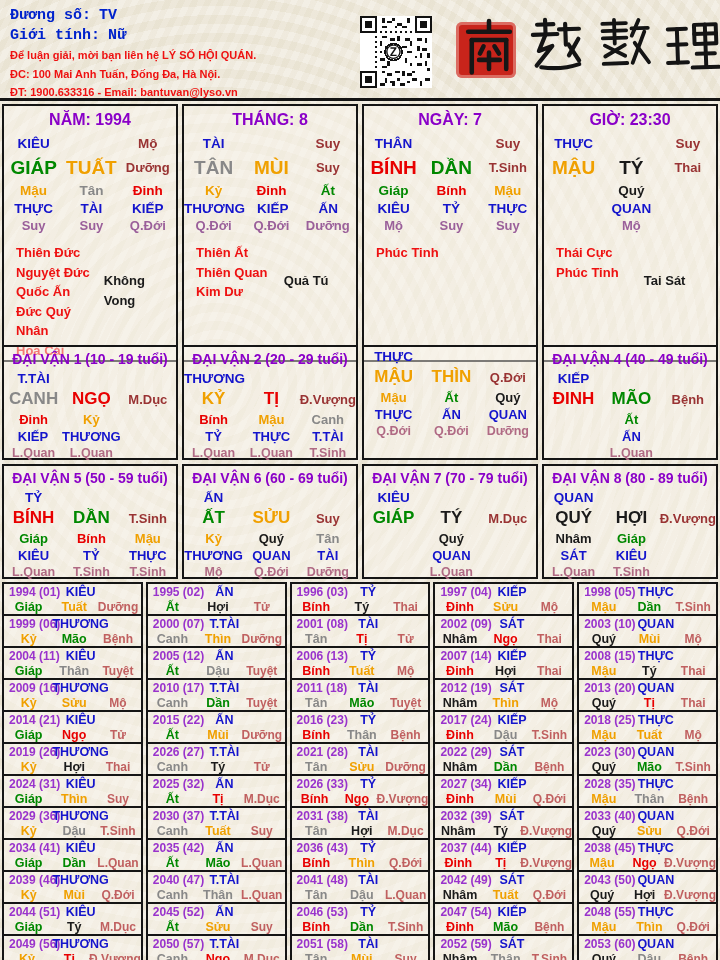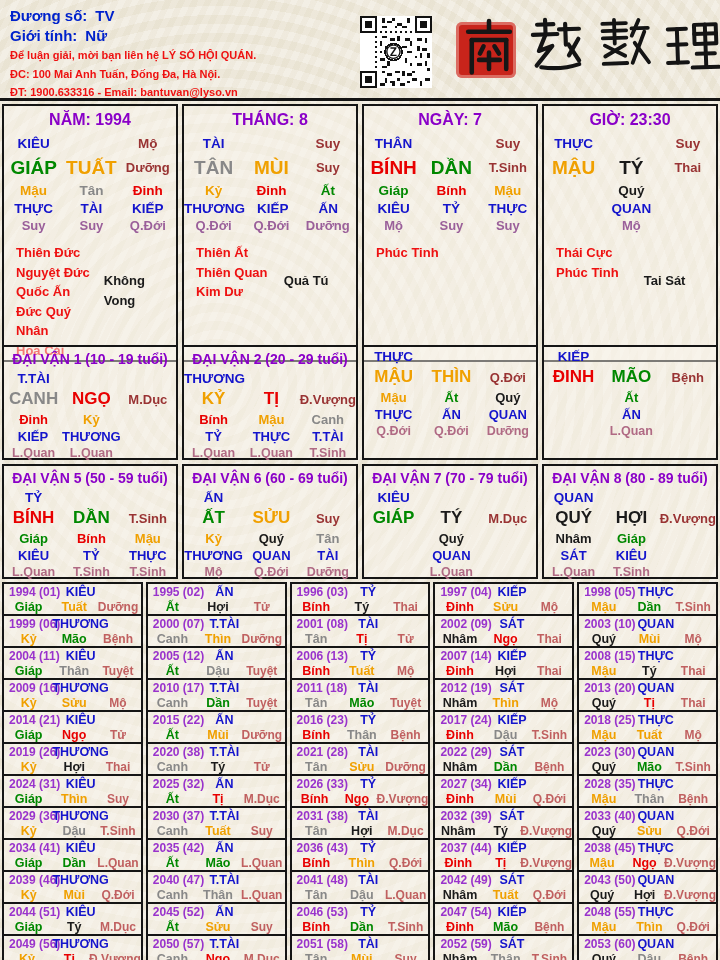--- a/index.html
+++ b/index.html
@@ -18,21 +18,21 @@
     background:
       repeating-radial-gradient(circle at 30% 40%, rgba(210,200,170,.14) 0 9px, rgba(255,255,255,.10) 9px 18px),
       repeating-linear-gradient(115deg, rgba(255,255,255,.12) 0 6px, rgba(205,195,165,.08) 6px 12px);
     pointer-events:none;
   }
   .sheet{ position:relative; z-index:1; }
 
   
   .header{ height:101px; padding:6px 0 0 10px; display:flex; border-bottom:3px solid #151515; }
   .hleft{ width:380px; }
-  .hrow{ font-size:15px; color:#0022CC; line-height:20px; }
+  .hrow{ font-size:15px; color:#0022CC; line-height:20px;font-family:Liberation Mono, monospace; }
   .hrow .lbl{ margin-right:8px; }
   .hred{ font-size:11px; color:#EE1111; line-height:18.5px; }
   .hred:first-of-type{ margin-top:2px; }
   .hright{ flex:1; display:flex; align-items:flex-start; padding-top:6px; }
   .qr{ width:72px; height:72px; margin:4px 14px 0 0; background:#fff; }
   .brand{ display:flex; align-items:flex-start; position:relative; margin-left:10px; }
   .seal{ position:relative; width:60px; height:56px; margin-top:10px; }
   .seal .sealbg{ position:absolute; inset:0; background:#C8241B; border-radius:6px;
                  box-shadow:inset 0 0 0 3px rgba(255,240,230,.35); }
   .seal svg.glyph{ position:absolute; left:4px; top:-6px; }
@@ -439,20 +439,21 @@
       <span>QUAN</span>
     </div>
     <div class="g3 rowG plum">
       <span>Q.Đới</span>
       <span>Q.Đới</span>
       <span>Dưỡng</span>
     </div>
   </div>
 
   <div class="box dv">
+    <div class="dv-title">ĐẠI VẬN 4 (40 - 49 tuổi)</div>
     <div class="g3 rowA">
       <span class="star">KIẾP</span>
       <span></span>
           <span></span>
     </div>
     <div class="g3 rowB">
       <span class="cc" style="color: rgb(232, 0, 0);">ĐINH</span>
       <span class="cc" style="color: rgb(0, 136, 0);">MÃO</span>
       <span class="maroon sm">Bệnh</span>
     </div>
@@ -898,21 +899,21 @@
     </div>
     <div class="yl2">
       <span style="color: rgb(240, 160, 0);">Kỷ</span>
       <span style="color: rgb(26, 26, 26);">Hợi</span>
       <span class="yt">Thai</span>
     </div>
   </div>
 
   <div class="ycell">
     <div class="yl1">
-      <span class="yy">2020 (38)</span>
+      <span class="yy">2026 (27)</span>
       <span class="ys">T.TÀI</span>
     </div>
     <div class="yl2">
       <span style="color: rgb(136, 136, 136);">Canh</span>
       <span style="color: rgb(26, 26, 26);">Tý</span>
       <span class="yt">Tử</span>
     </div>
   </div>
 
   <div class="ycell">

